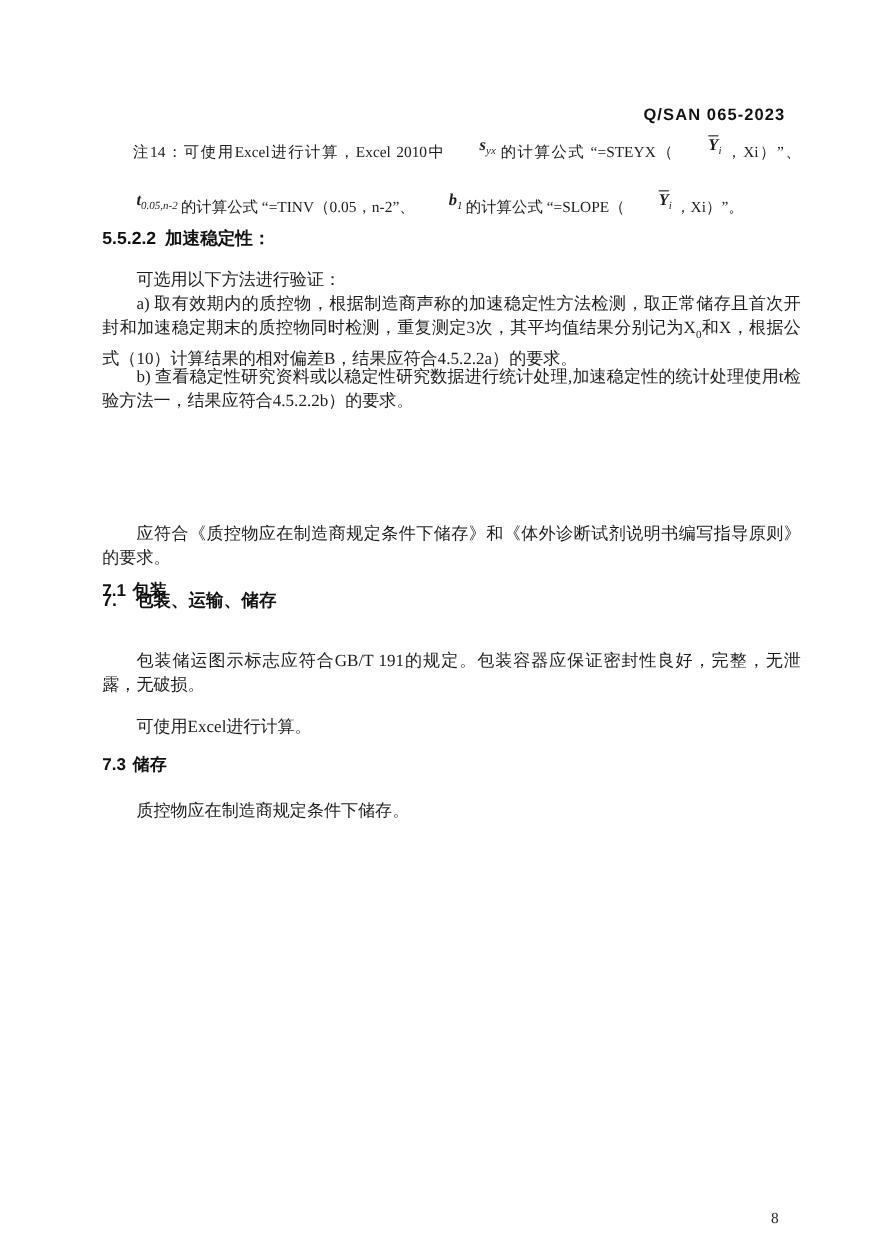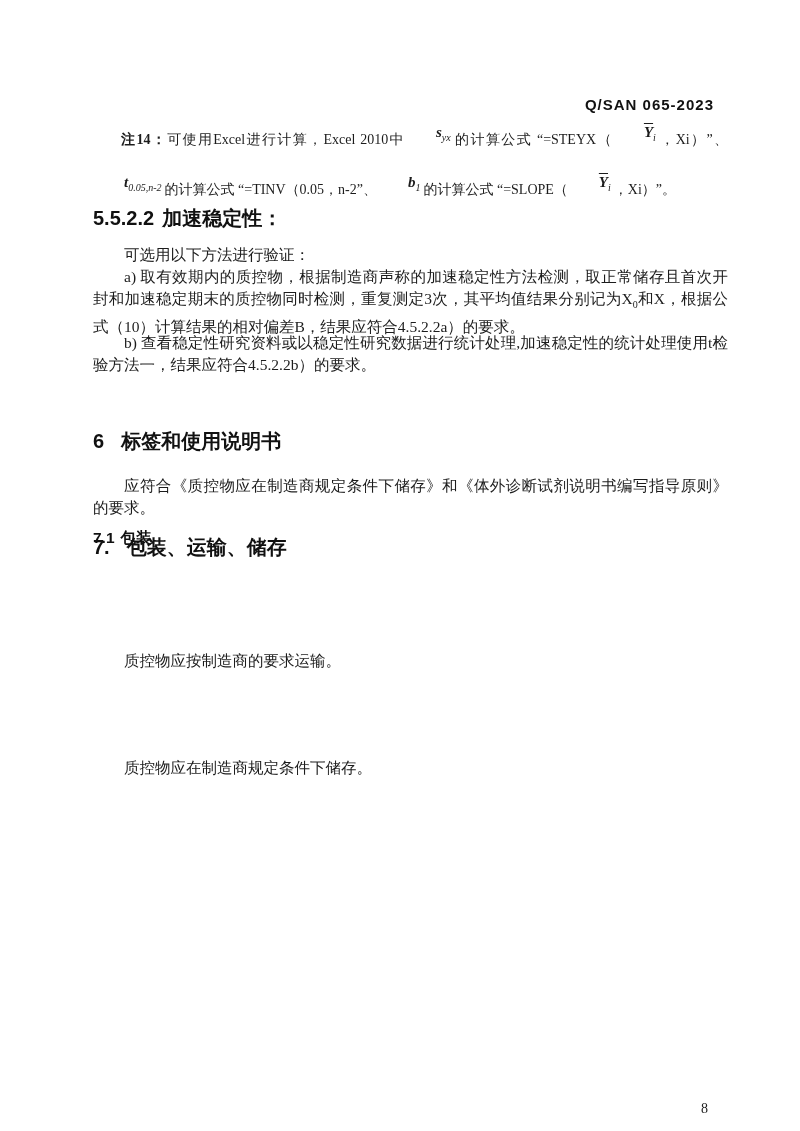--- a/index.html
+++ b/index.html
@@ -21,33 +21,33 @@
     position:absolute; left:93px; width:635px;
     font-size:15.5px; line-height:22px;
     text-align:justify; color:#1c1c1c;
   }
   .indent { text-indent:2em; }
   .note {
     top:116px;
     font-size:14px; line-height:42px;
     text-indent:2em;
   }
-  .note-label { font-weight:700; }
+  .note-label { font-weight:400; }
   .frm {
     display:inline-block; position:relative; top:-7px;
     font-style:italic; font-family:"Liberation Serif","DejaVu Serif",serif;
     margin:16px 3px; line-height:1;
   }
   .frm .base { font-size:15px; font-weight:600; }
   .frm sub { font-size:10px; font-style:italic; font-weight:400; }
   .ovl { text-decoration:overline; }
   .heading {
     position:absolute; left:93px; width:635px;
     font-family:"Liberation Sans","DejaVu Sans",sans-serif;
-    font-weight:700; font-size:20px; line-height:20px; color:#111;
+    font-weight:700; font-size:16px; line-height:20px; color:#111;
     text-align:left;
   }
   .h-num { margin-right:8px; }
   .h-num.gap-lg { margin-right:17px; }
   .h-num.gap-sm { margin-right:6px; }
   sub.var { font-size:10px; }
   .page-num {
     position:absolute; top:1101px; right:80px;
     font-size:14px; color:#222;
     font-family:"Liberation Serif","DejaVu Serif",serif;
@@ -70,36 +70,37 @@
 
   <div class="block indent" style="top:244px;">可选用以下方法进行验证：</div>
 
   <div class="block indent" style="top:266px;">
     <span>a) 取有效期内的质控物，根据制造商声称的加速稳定性方法检测，取正常储存且首次开封和加速稳定期末的质控物同时检测，重复测定3次，其平均值结果分别记为X</span><sub class="var">0</sub><span>和X，根据公式（10）计算结果的相对偏差B，结果应符合4.5.2.2a）的要求。</span>
   </div>
 
   <div class="block indent" style="top:332px;">b) 查看稳定性研究资料或以稳定性研究数据进行统计处理,加速稳定性的统计处理使用t检验方法一，结果应符合4.5.2.2b）的要求。</div>
 
 
-  <div class="heading" style="top:431px;">
-    <span class="h-num gap-lg">6</span><span>标签和使用说明书</span>
-  </div>
 
   <div class="block indent" style="top:475px;">应符合《质控物应在制造商规定条件下储存》和《体外诊断试剂说明书编写指导原则》的要求。</div>
 
   <div class="heading" style="top:537px;">
     <span class="h-num gap-lg">7.</span><span>包装、运输、储存</span>
   </div>
 
   <div class="heading" style="top:528px; font-size:15.5px;">
     <span class="h-num gap-sm">7.1</span><span>包装</span>
   </div>
 
+  <div class="block indent" style="top:590px;">包装储运图示标志应符合GB/T 191的规定。包装容器应保证密封性良好，完整，无泄露，无破损。</div>
 
 
-  <div class="block indent" style="top:650px;">质控物应按制造商的要求运输。</div>
+  <div class="block indent" style="top:650px;">可使用Excel进行计算。</div>
 
+  <div class="heading" style="top:686px; font-size:15.5px;">
+    <span class="h-num gap-sm">7.3</span><span>储存</span>
+  </div>
 
-  <div class="block indent" style="top:757px;">质控物应在制造商规定条件下储存。</div>
+  <div class="block indent" style="top:727px;">质控物应在制造商规定条件下储存。</div>
 
   <div class="page-num">8</div>
 
 </div>
 
 </body></html>

